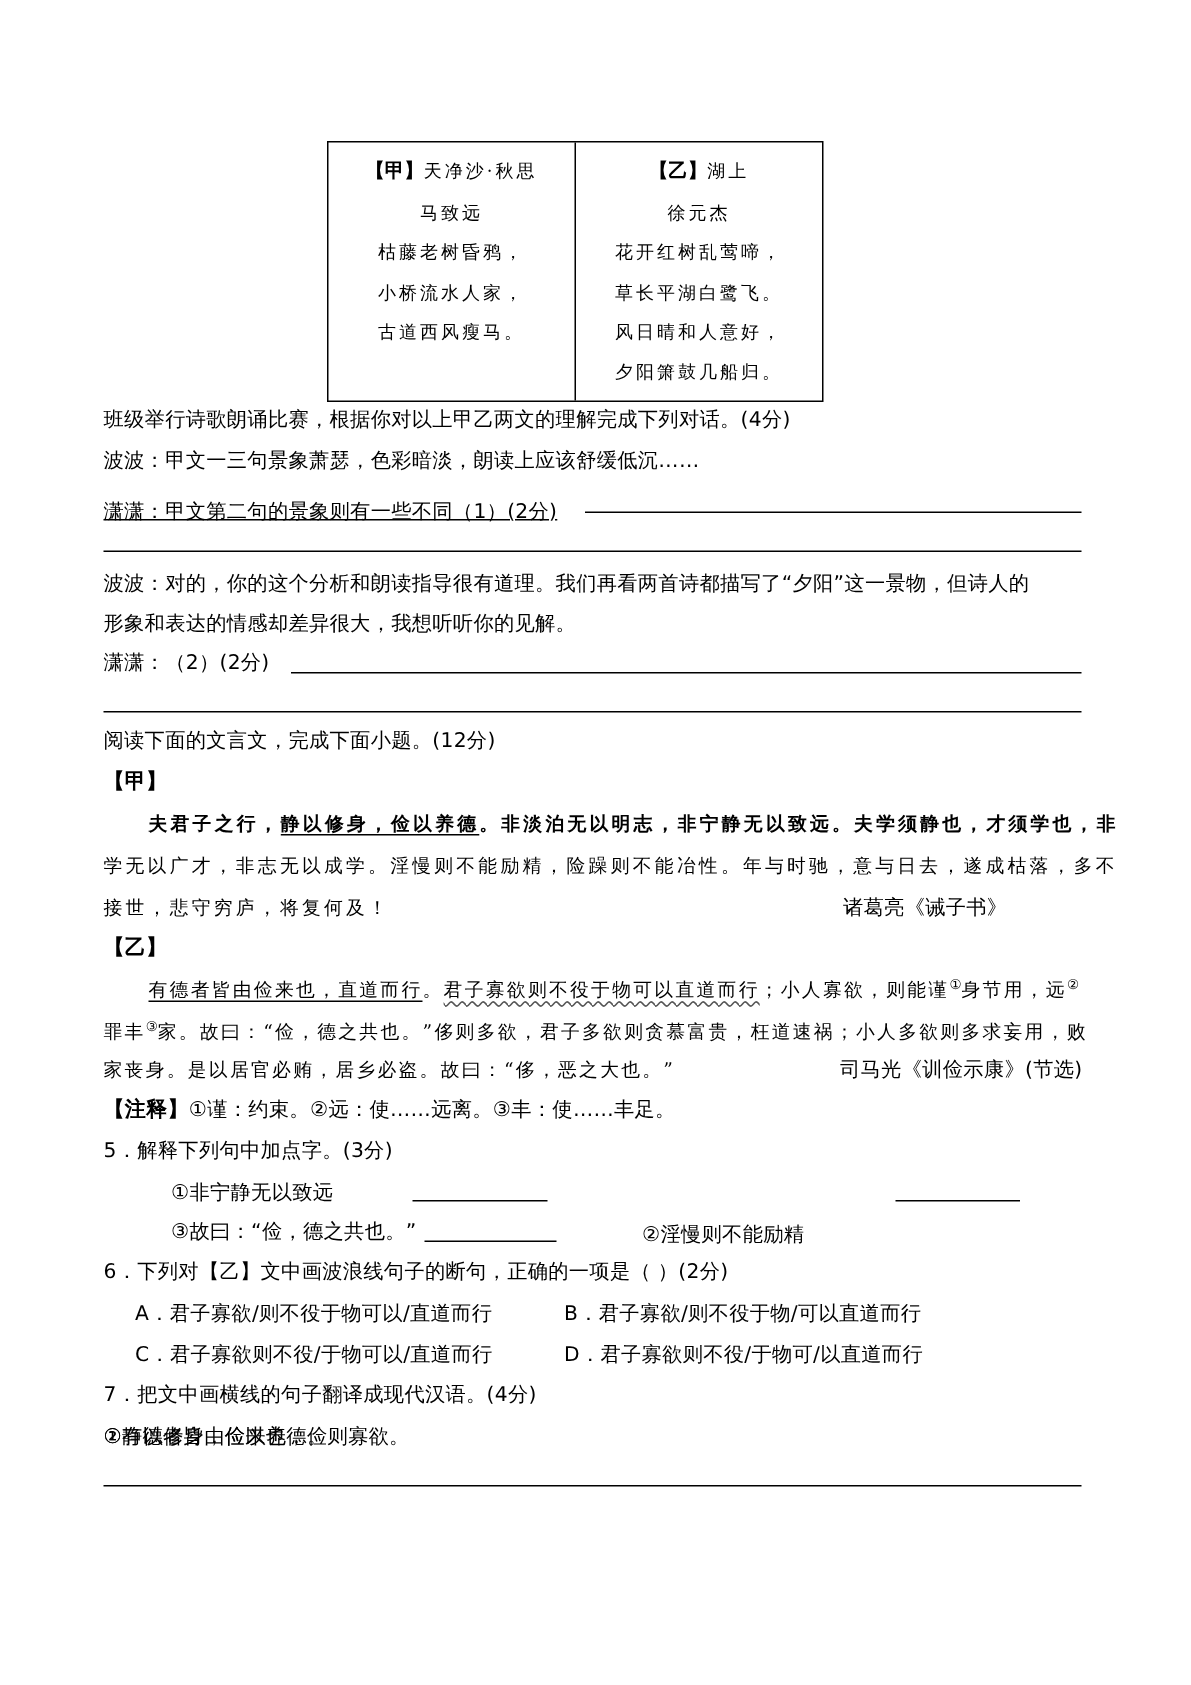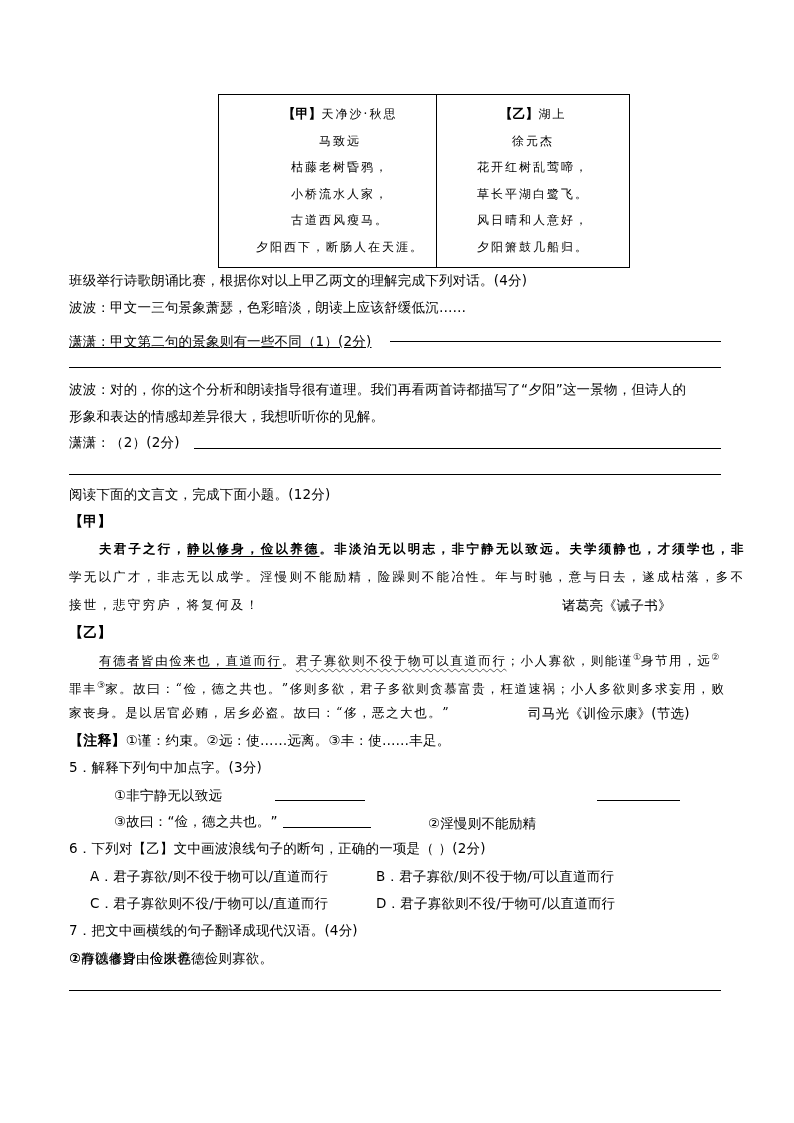--- a/index.html
+++ b/index.html
@@ -25,26 +25,25 @@
     .kai {
       font-family: "DejaVu Serif", "Liberation Serif", serif;
       font-size: 12.5px;
       letter-spacing: 2.2px;
     }
     
     .poem-table {
       position: absolute;
       left: 218px;
       top: 94px;
-      width: 412px;
+      width: 331px;
       height: 174px;
       border: 1.5px solid #000;
       box-sizing: border-box;
       display: flex;
-      padding-left: 25px;
     }
     .poem-col {
       flex: 1;
       display: flex;
       flex-direction: column;
       align-items: center;
       padding-top: 6px;
     }
     .poem-col + .poem-col {
       border-left: 1.5px solid #000;
@@ -90,21 +89,20 @@
 </head>
 <body>
 
 <div class="poem-table">
   <div class="poem-col">
     <div class="poem-line poem-title"><span class="bracket">【甲】</span><span>天净沙·秋思</span></div>
     <div class="poem-line">马致远</div>
     <div class="poem-line">枯藤老树昏鸦，</div>
     <div class="poem-line">小桥流水人家，</div>
     <div class="poem-line">古道西风瘦马。</div>
-    <div class="poem-line">夕阳西下，断肠人在天涯。</div>
   </div>
   <div class="poem-col">
     <div class="poem-line poem-title"><span class="bracket">【乙】</span><span>湖上</span></div>
     <div class="poem-line">徐元杰</div>
     <div class="poem-line">花开红树乱莺啼，</div>
     <div class="poem-line">草长平湖白鹭飞。</div>
     <div class="poem-line">风日晴和人意好，</div>
     <div class="poem-line">夕阳箫鼓几船归。</div>
   </div>
 </div>
@@ -127,21 +125,21 @@
 <div class="abs txt kai" style="left:99px; top:540px;font-weight:bold;"><span>夫君子之行，</span><span class="u-straight">静以修身，俭以养德</span><span>。非淡泊无以明志，非宁静无以致远。夫学须静也，才须学也，非</span></div>
 <div class="abs txt kai" style="left:69px; top:568px;">学无以广才，非志无以成学。淫慢则不能励精，险躁则不能冶性。年与时驰，意与日去，遂成枯落，多不</div>
 <div class="abs txt kai" style="left:69px; top:596px;">接世，悲守穷庐，将复何及！</div>
 <div class="abs txt" style="left:562px; top:596px;">诸葛亮《诫子书》</div>
 
 <div class="abs txt bracket-title" style="left:69px; top:623px;">【乙】</div>
 
 <div class="abs txt kai" style="left:99px; top:648px; letter-spacing:1.55px;"><span class="u-straight">有德者皆由俭来也，直道而行</span><span>。</span><span class="u-wavy">君子寡欲则不役于物可以直道而行</span><span>；小人寡欲，则能谨</span><span class="sup">①</span><span>身节用，远</span><span class="sup">②</span></div>
 <div class="abs txt kai" style="left:69px; top:676px; letter-spacing:1.55px;"><span>罪丰</span><span class="sup">③</span><span>家。故曰：“俭，德之共也。”侈则多欲，君子多欲则贪慕富贵，枉道速祸；小人多欲则多求妄用，败</span></div>
 <div class="abs txt kai" style="left:69px; top:704px; letter-spacing:1.55px;">家丧身。是以居官必贿，居乡必盗。故曰：“侈，恶之大也。”</div>
-<div class="abs txt" style="left:528px; top:704px;">司马光《训俭示康》(节选)</div>
+<div class="abs txt" style="left:560px; top:704px;">司马光《训俭示康》(节选)</div>
 
 <div class="abs txt" style="left:69px; top:731px;"><span class="bracket-title">【注释】</span><span>①谨：约束。②远：使……远离。③丰：使……丰足。</span></div>
 
 <div class="abs txt" style="left:69px; top:758px;">5．解释下列句中加点字。(3分)</div>
 <div class="abs txt" style="left:114px; top:786px;">①非宁静无以致远</div>
 <div class="answer-line" style="left:275px; top:800px; width:90px;"></div>
 <div class="abs txt" style="left:428px; top:814px;">②淫慢则不能励精</div>
 <div class="answer-line" style="left:597px; top:800px; width:83px;"></div>
 <div class="abs txt" style="left:114px; top:812px;">③故曰：“俭，德之共也。”</div>
 <div class="answer-line" style="left:283px; top:827px; width:88px;"></div>

